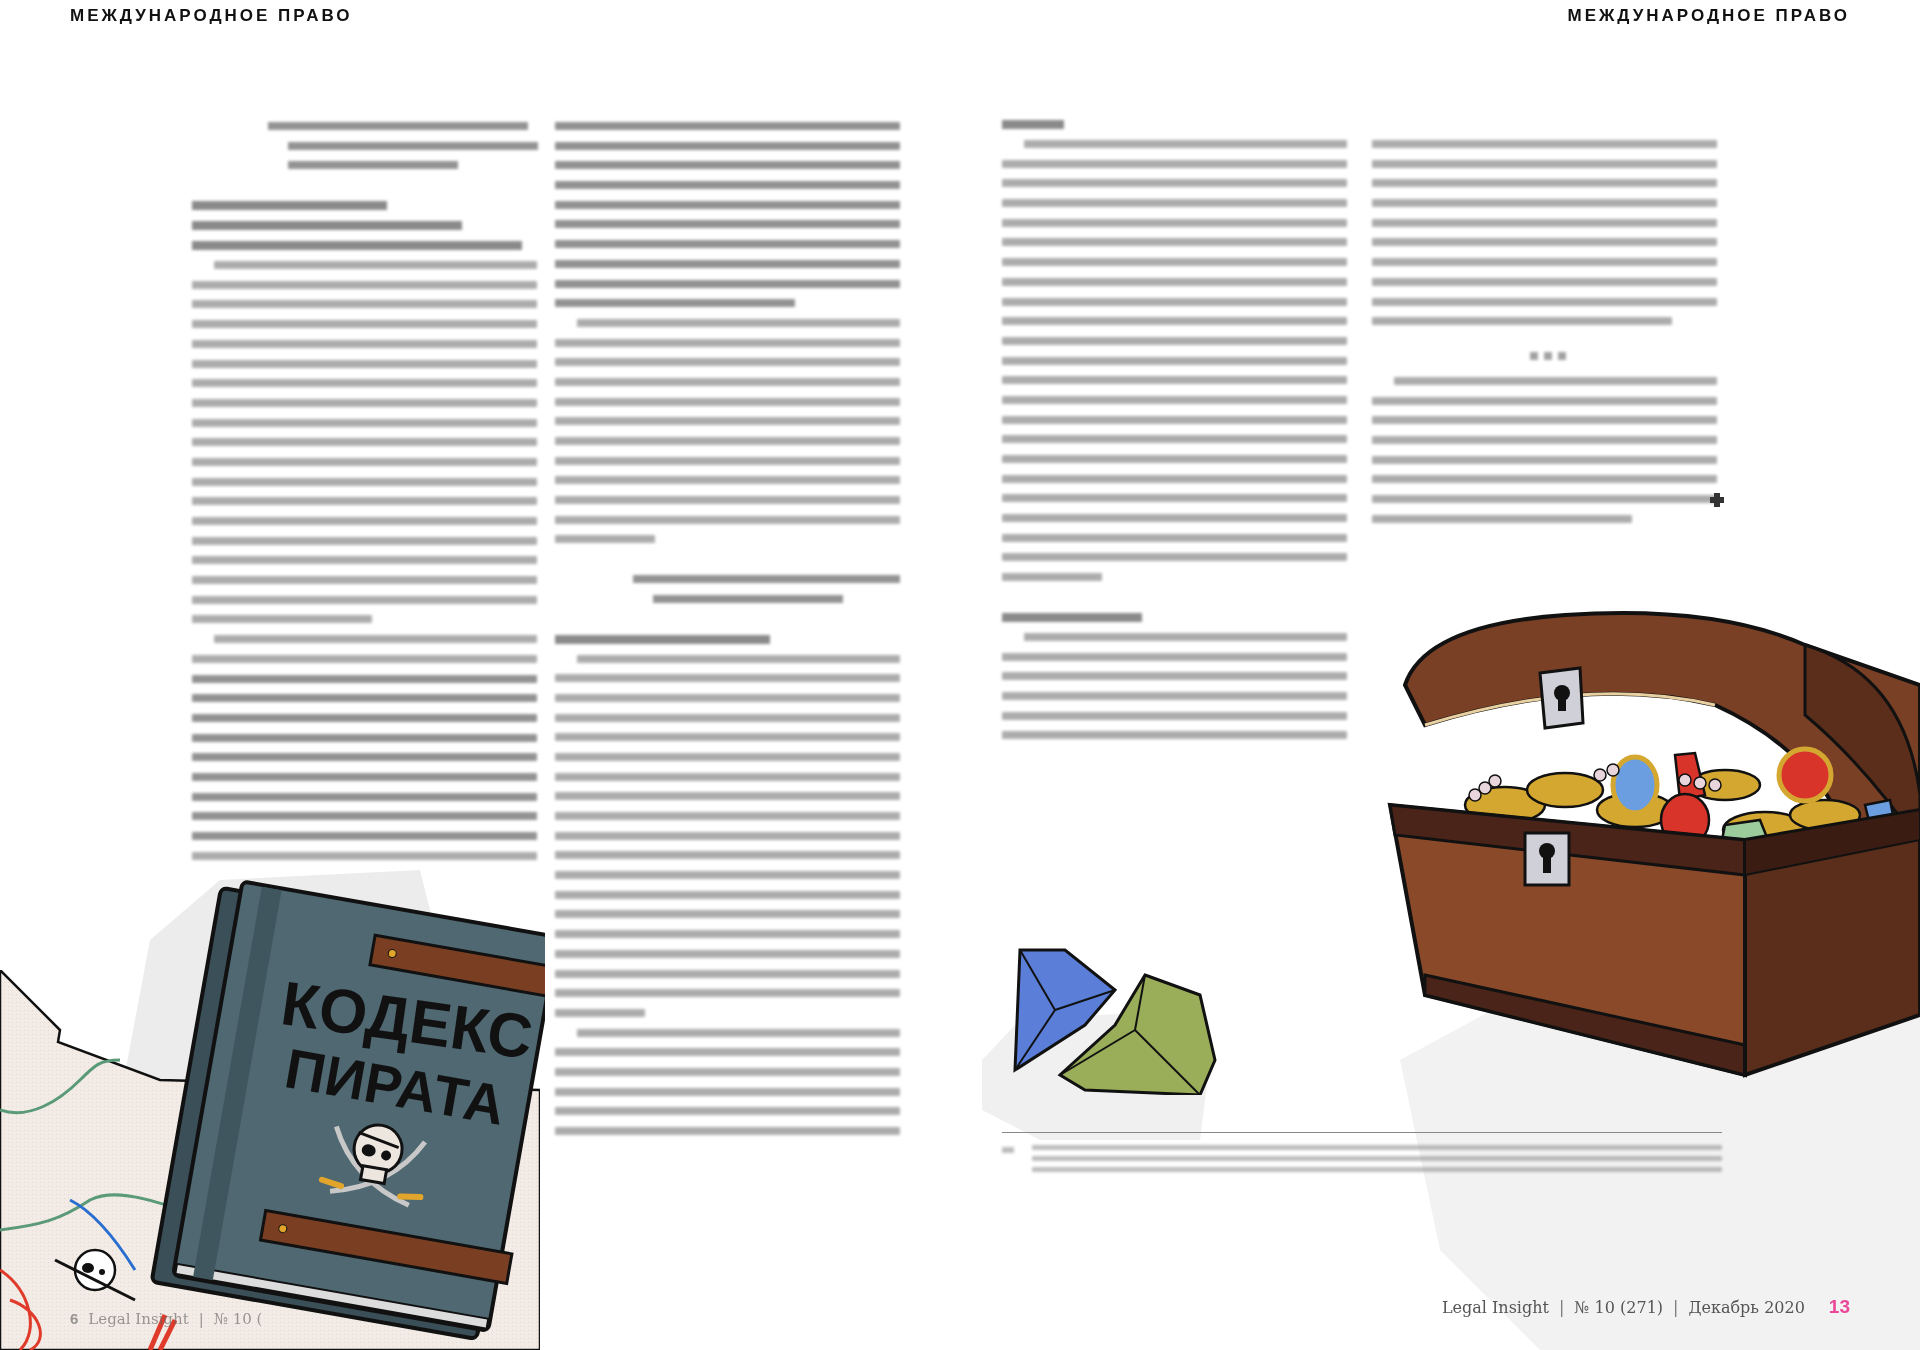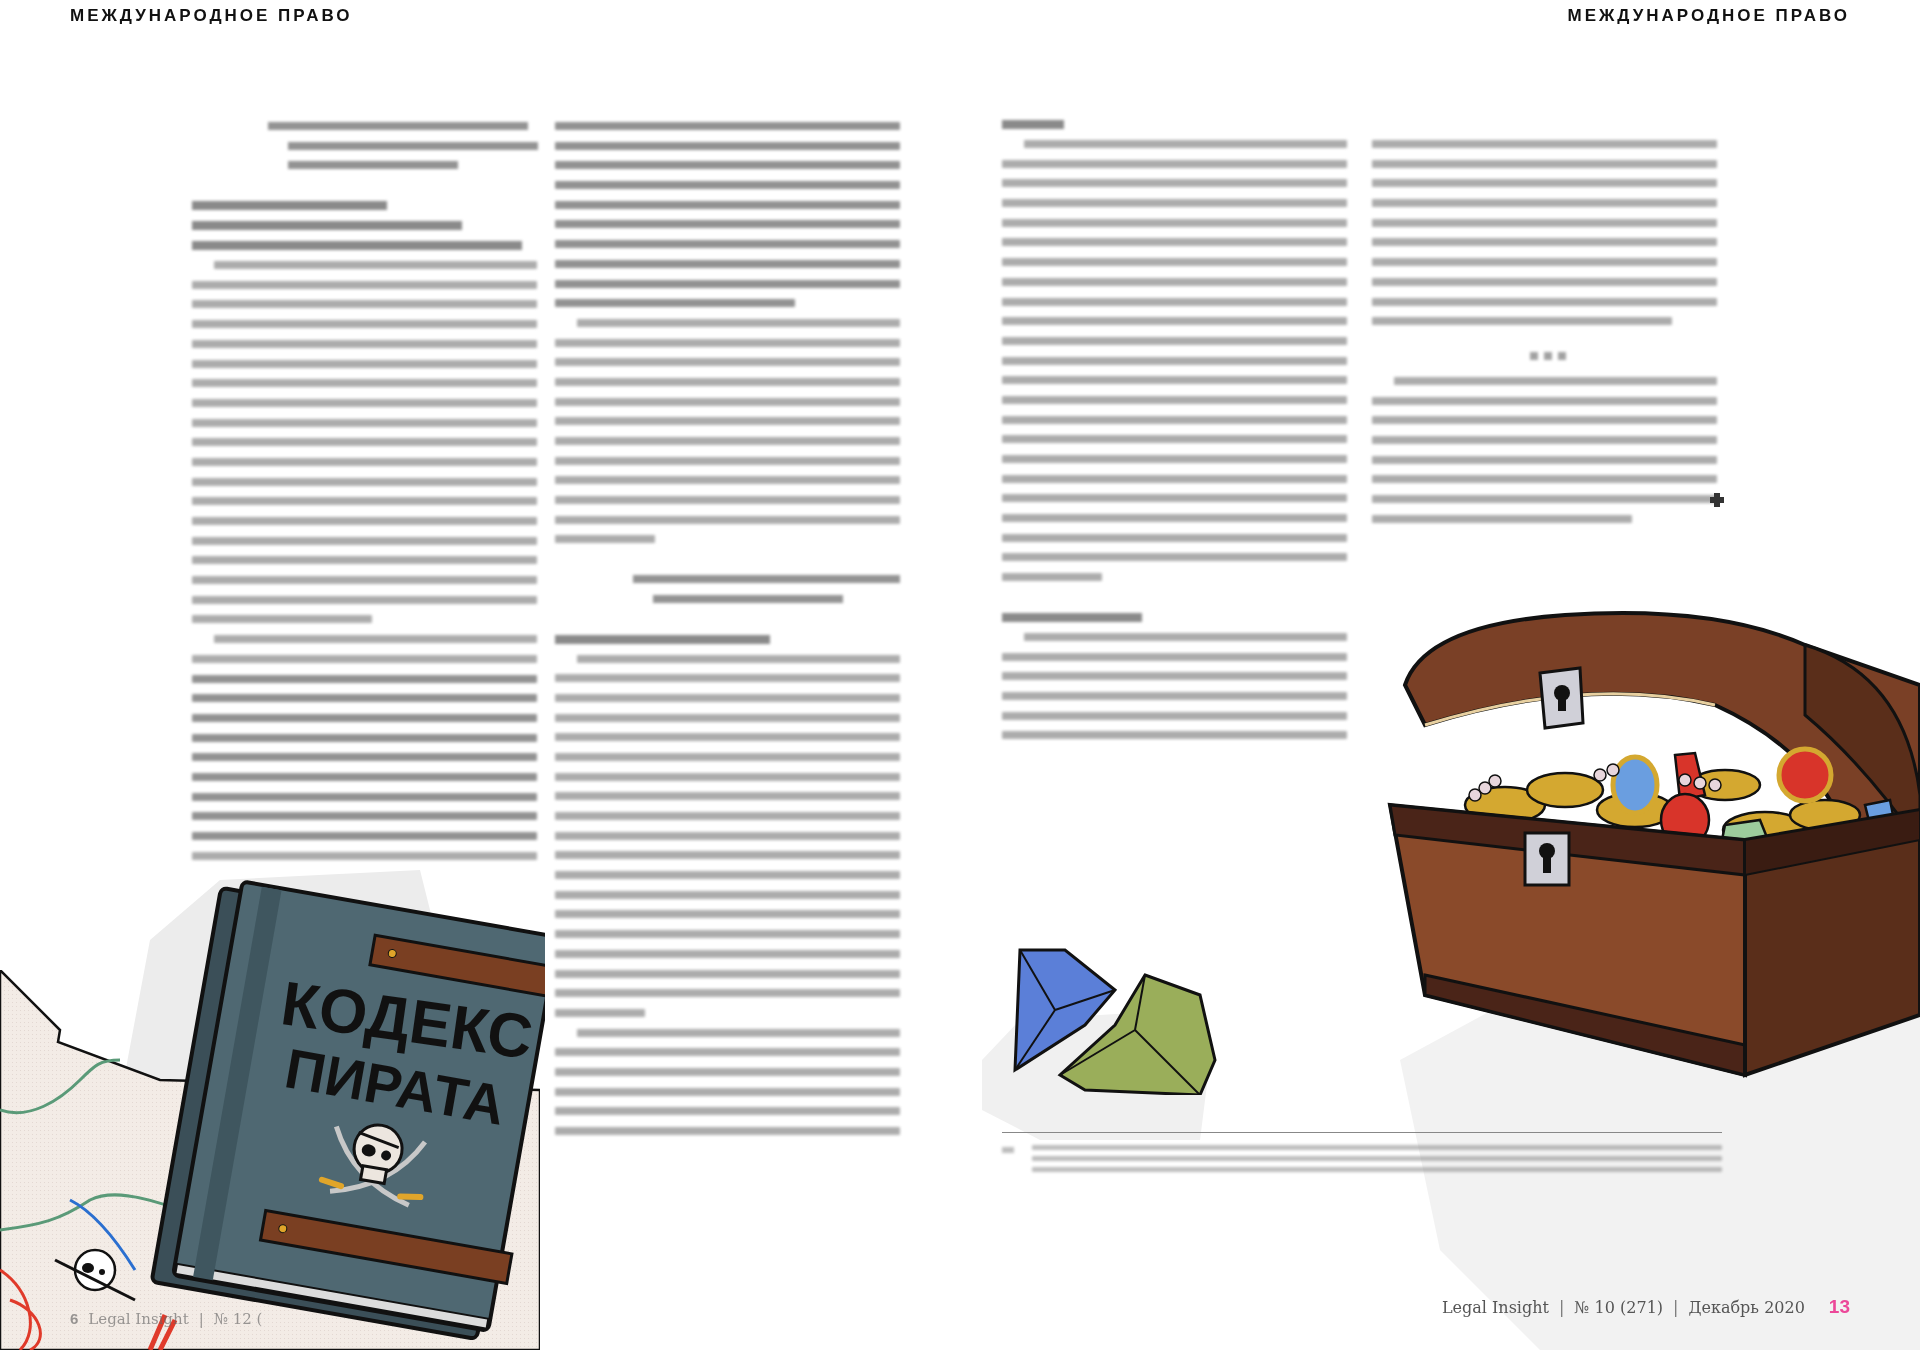--- a/index.html
+++ b/index.html
@@ -366,21 +366,21 @@
 
   <rect x="140" y="238" width="44" height="52" fill="#d0d0d8" stroke="#111" stroke-width="3"></rect>
   <circle cx="162" cy="256" r="8" fill="#111"></circle>
     <rect x="158" y="258" width="8" height="20" fill="#111"></rect>
 </svg>
 
 <div class="footer-left">
   <span class="pg">6</span>
   <span>Legal Insight</span>
   <span>|</span>
-  <span>№ 12 (</span>
+  <span>№ 10 (</span>
 </div>
 
 <div class="footer">
   <span>Legal Insight</span>
   <span class="sep">|</span>
   <span>№ 10 (271)</span>
   <span class="sep">|</span>
   <span>Декабрь 2020</span>
   <span class="pg">13</span>
 </div>

